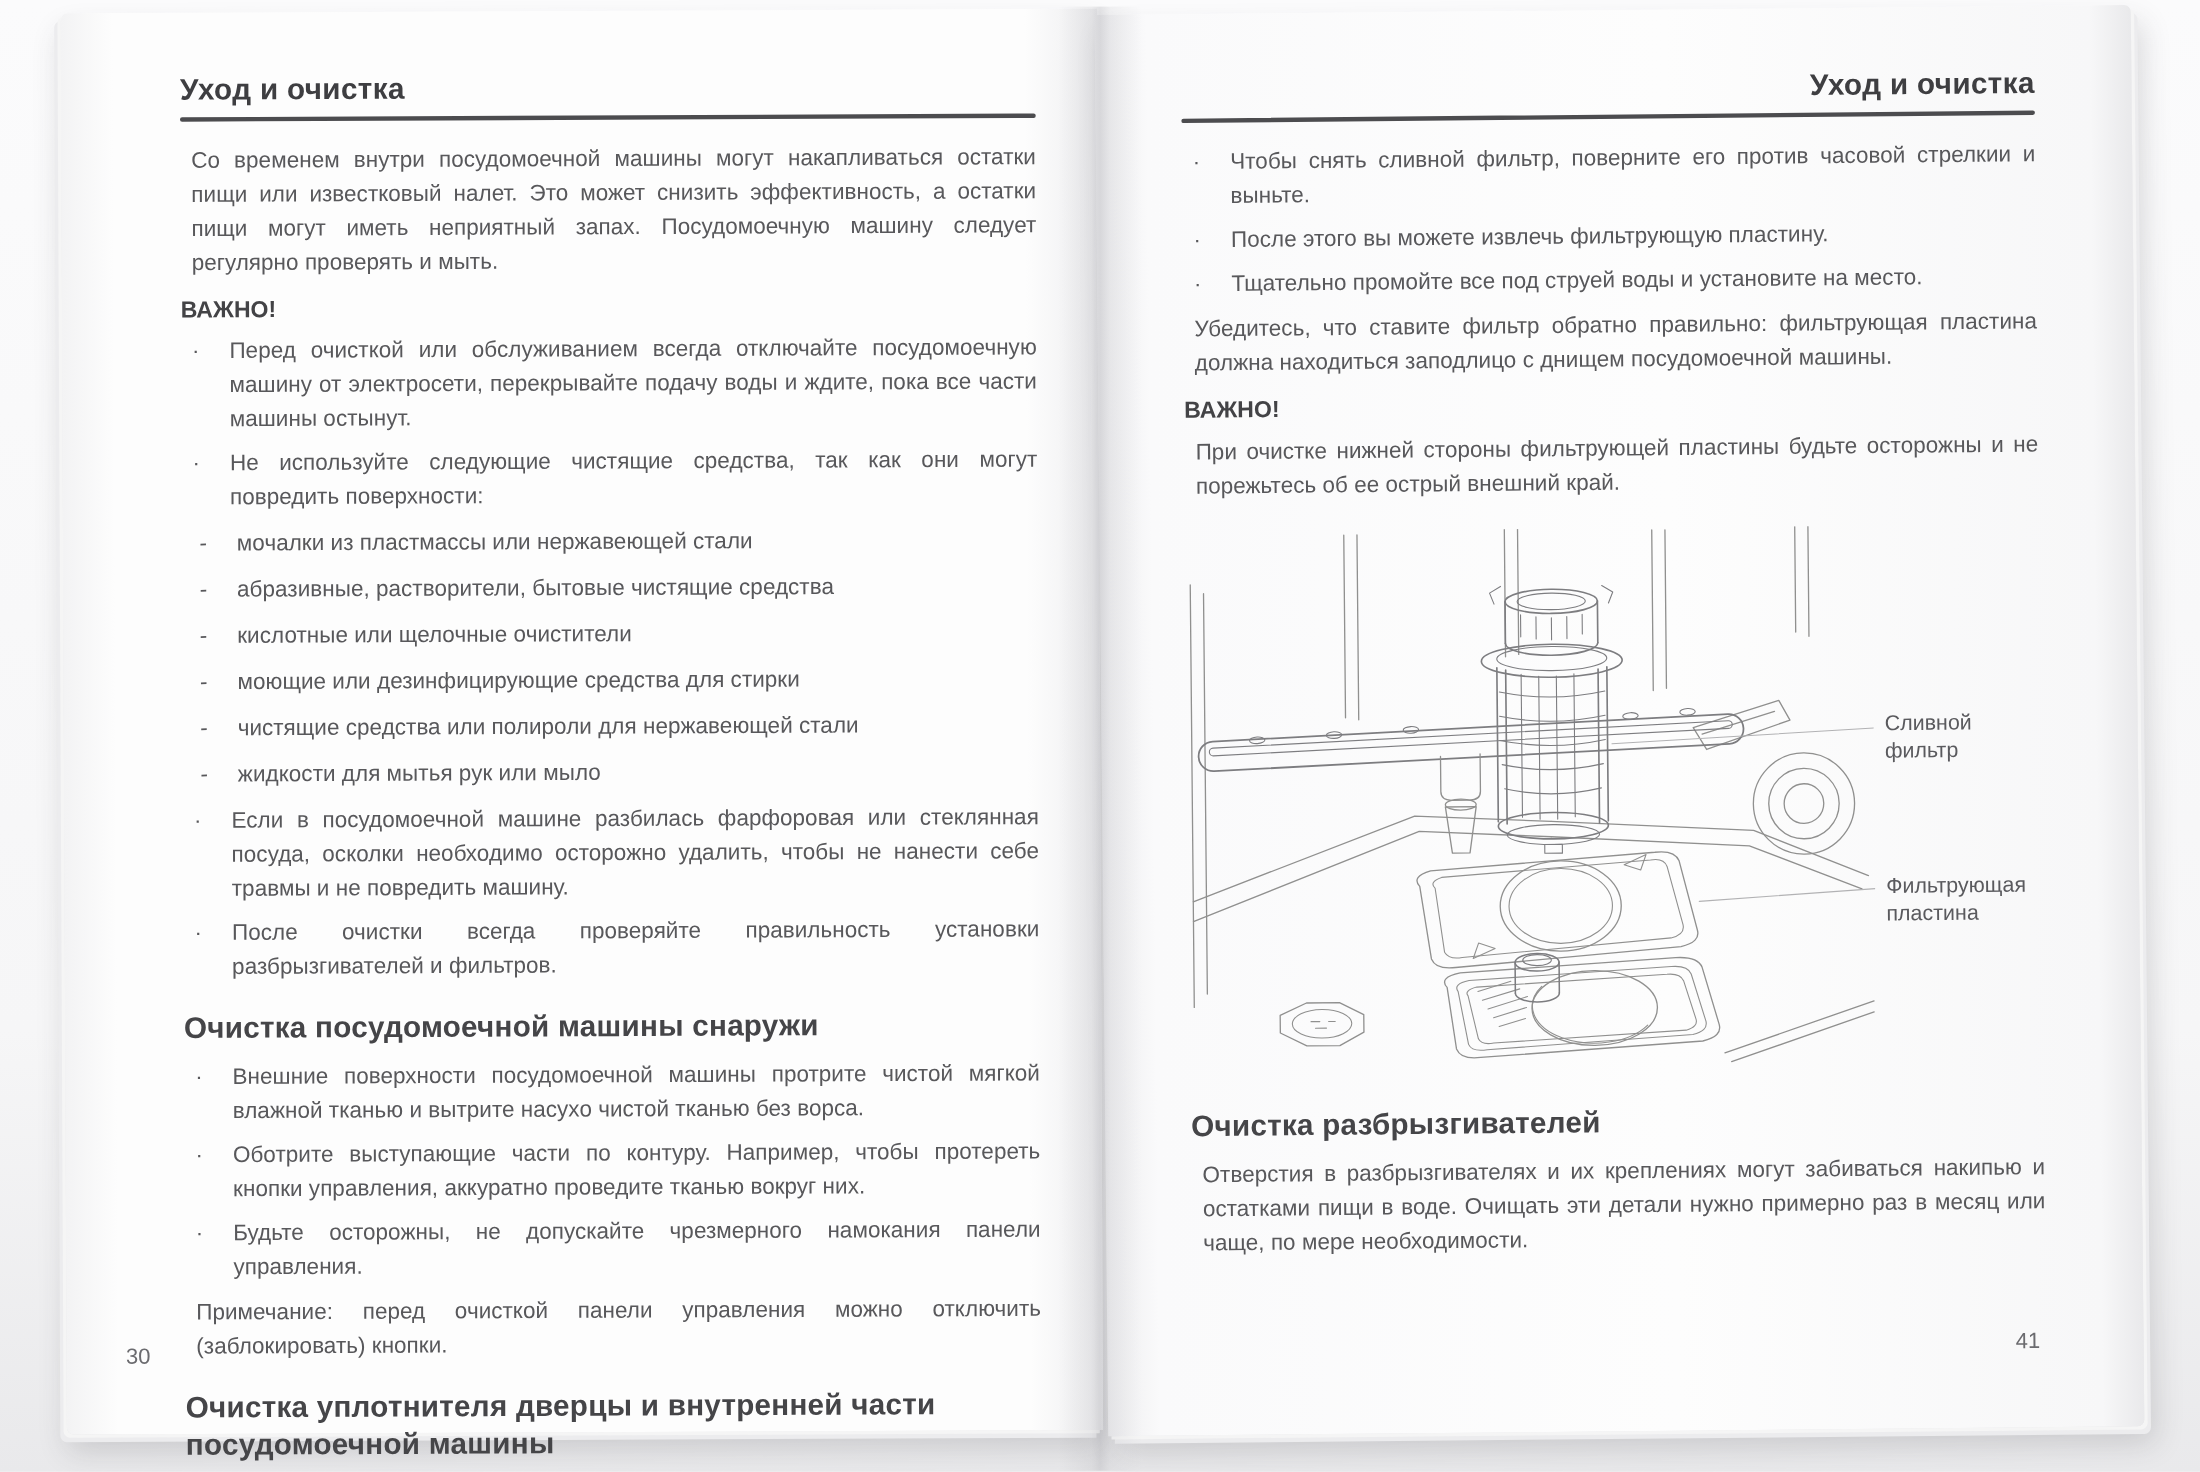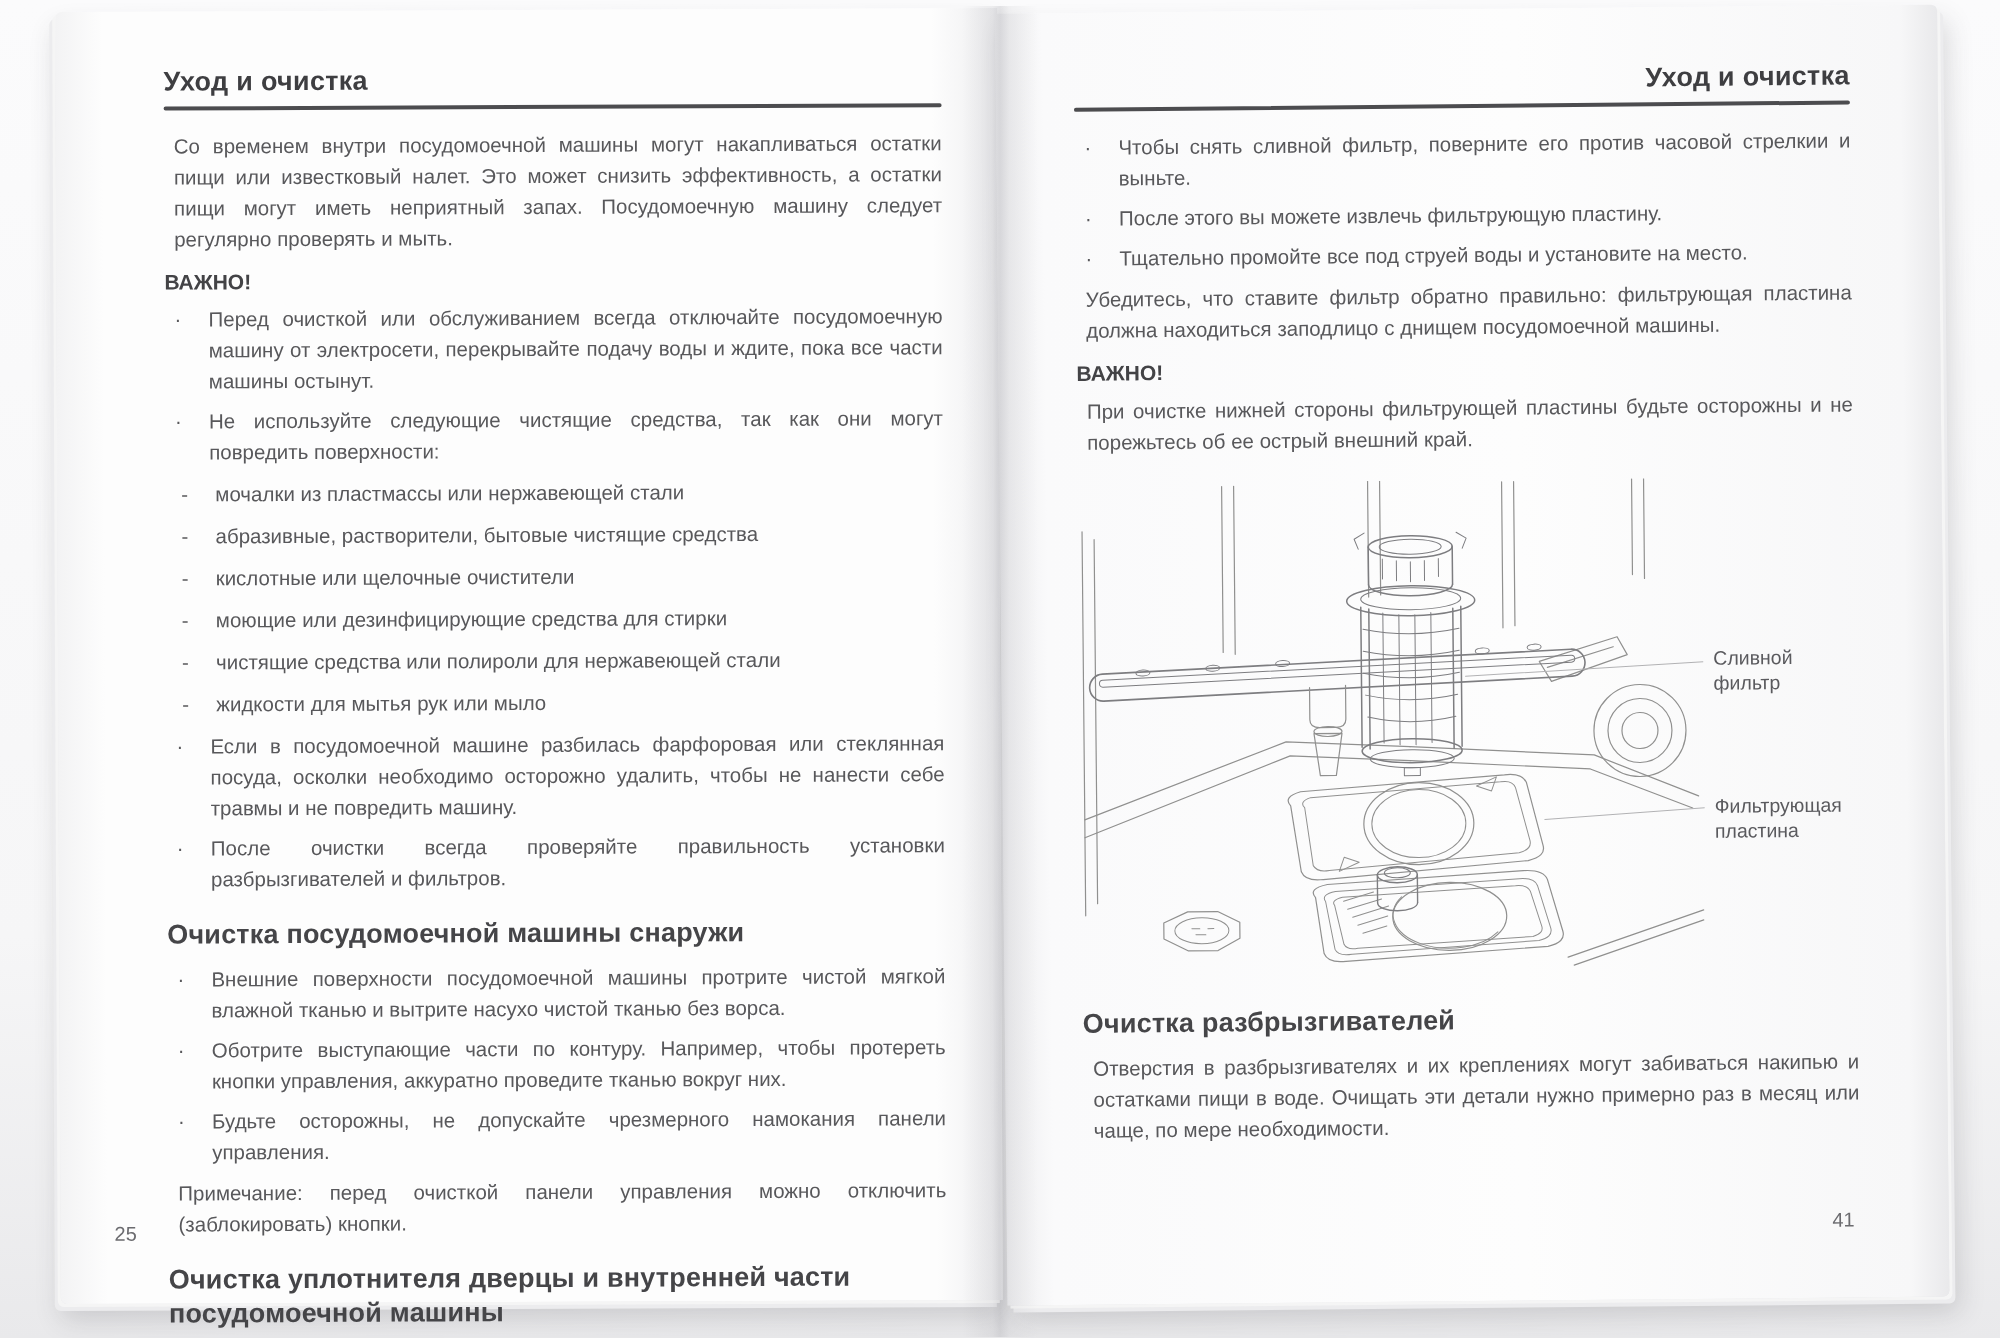--- a/index.html
+++ b/index.html
@@ -125,21 +125,21 @@
             <span class="tx">Оботрите выступающие части по контуру. Например, чтобы протереть кнопки управления, аккуратно проведите тканью вокруг них.</span>
           </div>
           <div class="bullet">
             <span class="mk">·</span>
             <span class="tx">Будьте осторожны, не допускайте чрезмерного намокания панели управления.</span>
           </div>
           <p class="para">Примечание: перед очисткой панели управления можно отключить (заблокировать) кнопки.</p>
           <h2 class="section">Очистка уплотнителя дверцы и внутренней части посудомоечной машины</h2>
         </div>
     </div>
-    <div class="page-number">25</div>
+    <div class="page-number">30</div>
   </div>
 
   <div class="page page-right">
     <div class="content">
       <h1>Уход и очистка</h1>
       <div class="rule"></div>
       <div>
           <div class="bullet">
             <span class="mk">·</span>
             <span class="tx">Чтобы снять сливной фильтр, поверните его против часовой стрелкии и выньте.</span>

